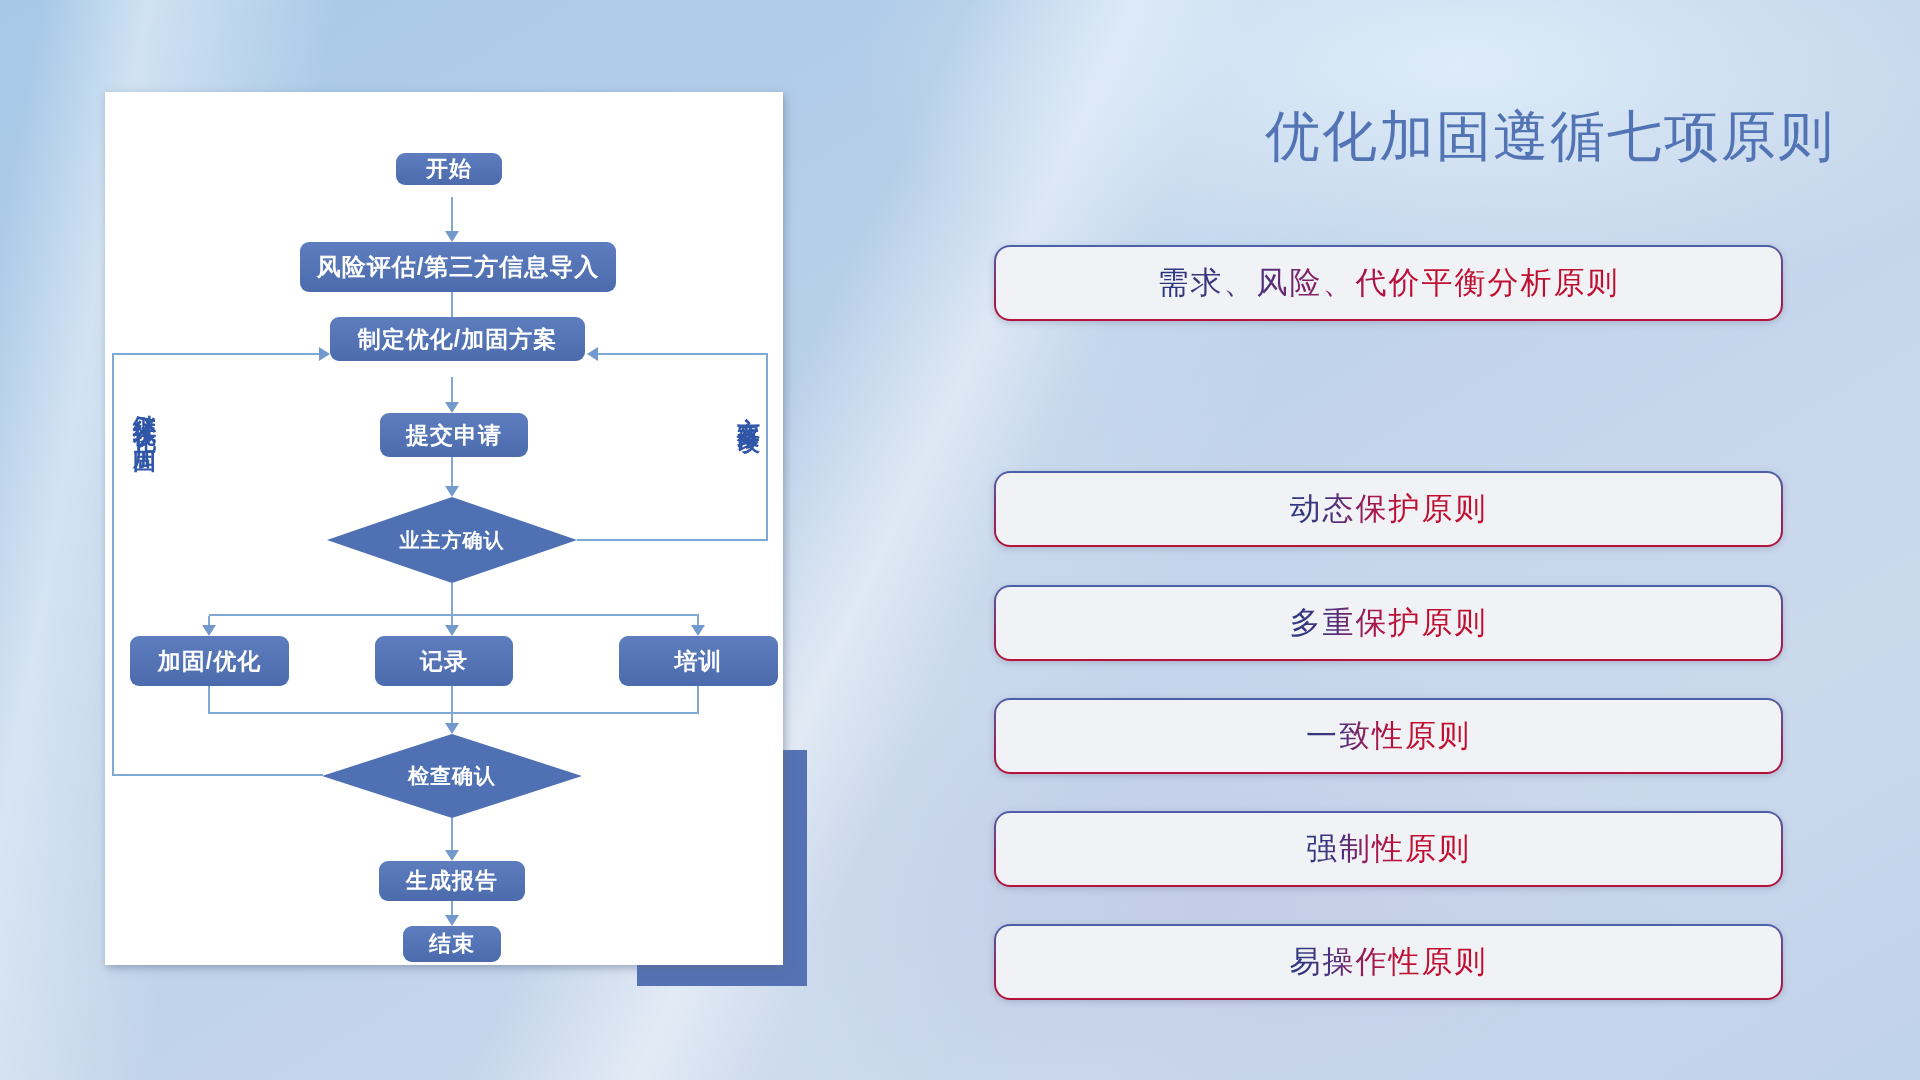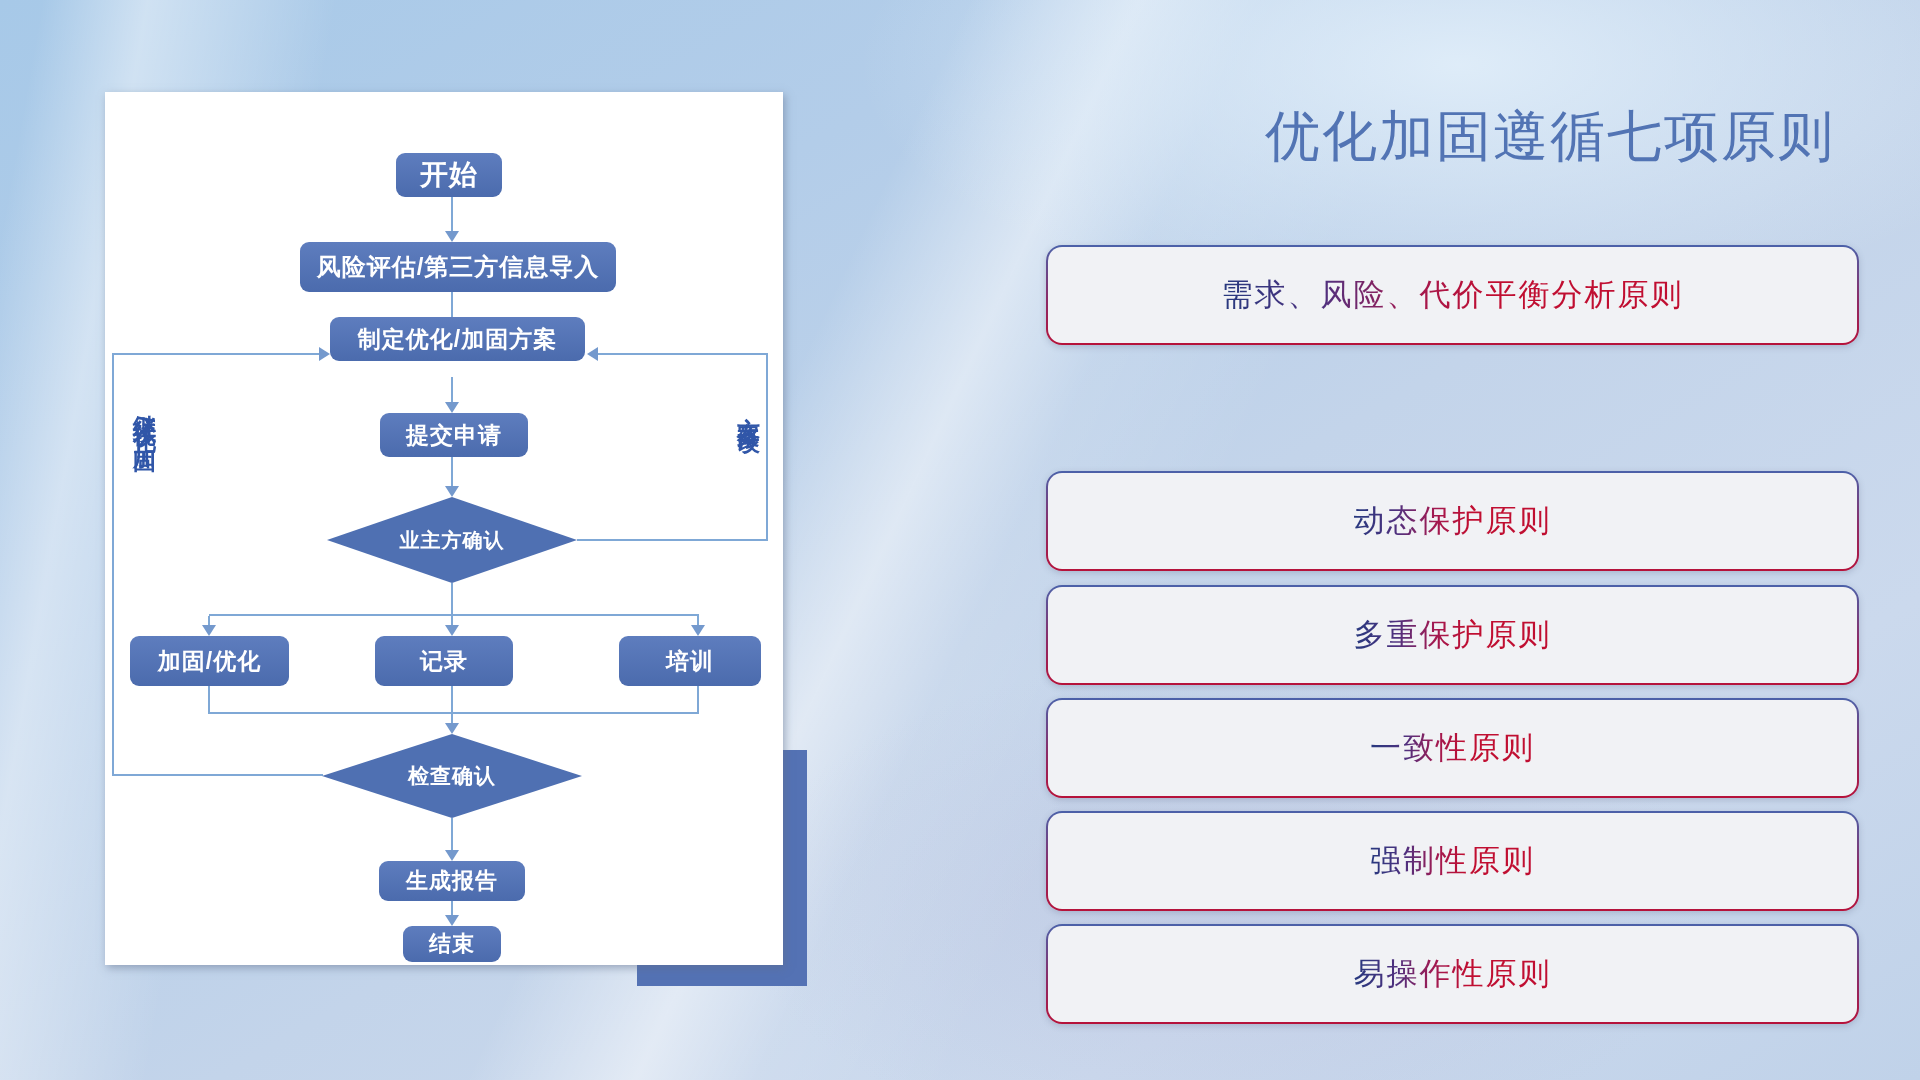--- a/index.html
+++ b/index.html
@@ -27,21 +27,21 @@
   .vl{width:2px;}
   .hl{height:2px;}
   .ad{position:absolute;width:0;height:0;border-left:7px solid transparent;border-right:7px solid transparent;border-top:11px solid #7499cd;}
   .ar{position:absolute;width:0;height:0;border-top:7px solid transparent;border-bottom:7px solid transparent;border-left:11px solid #7499cd;}
   .al{position:absolute;width:0;height:0;border-top:7px solid transparent;border-bottom:7px solid transparent;border-right:11px solid #7499cd;}
   .vlabel{position:absolute;writing-mode:vertical-rl;text-orientation:mixed;
         color:#3056a8;font-weight:bold;font-size:23px;letter-spacing:5px;white-space:nowrap;}
   
   .title{position:absolute;left:1046px;top:100px;width:789px;text-align:right;
         font-size:55px;font-weight:normal;color:#5274b4;letter-spacing:2px;}
-  .pbox{position:absolute;left:1046px;width:789px;height:76px;border-radius:16px;padding:12px;
+  .pbox{position:absolute;left:994px;width:789px;height:76px;border-radius:16px;padding:0;
         background:linear-gradient(180deg,#4b61a9,#8c2a66 55%,#b6123a);
         box-shadow:0 2px 6px rgba(100,110,140,0.3);}
   .pbox-inner{position:absolute;left:2px;top:2px;right:2px;bottom:2px;border-radius:14px;
         background:#f1f2f5;display:flex;align-items:center;justify-content:center;}
   .ptext{font-size:31px;letter-spacing:2px;color:#b01030;white-space:nowrap;}
   @supports ((-webkit-background-clip:text) or (background-clip:text)){
     .ptext{
       background:linear-gradient(90deg,#27397f 0%,#50307e 22%,#a01a52 40%,#c00e31 58%,#c00e31 100%);
       -webkit-background-clip:text;background-clip:text;
       color:transparent;-webkit-text-fill-color:transparent;
@@ -93,28 +93,28 @@
   <div class="hl" style="left:577px;top:539px;width:191px"></div>
   <div class="vl" style="left:766px;top:353px;height:188px"></div>
   <div class="hl" style="left:598px;top:353px;width:170px"></div>
   <div class="al" style="left:587px;top:347px"></div>
 
   <div class="hl" style="left:113px;top:774px;width:210px"></div>
   <div class="vl" style="left:112px;top:353px;height:423px"></div>
   <div class="hl" style="left:113px;top:353px;width:206px"></div>
   <div class="ar" style="left:319px;top:347px"></div>
 
-  <div class="node" style="left:396px;top:153px;width:106px;height:44px;font-size:28px">开始</div>
+  <div class="node" style="left:396px;top:153px;width:106px;height:32px;font-size:22px">开始</div>
   <div class="node" style="left:300px;top:242px;width:316px;height:50px;font-size:24px">风险评估/第三方信息导入</div>
   <div class="node" style="left:330px;top:317px;width:255px;height:44px;font-size:23px">制定优化/加固方案</div>
   <div class="node" style="left:380px;top:413px;width:148px;height:44px;font-size:23px">提交申请</div>
   <div class="diamond" style="left:327px;top:497px;width:250px;height:86px;font-size:20px">业主方确认</div>
   <div class="node" style="left:130px;top:636px;width:159px;height:50px;font-size:23px">加固/优化</div>
   <div class="node" style="left:375px;top:636px;width:138px;height:50px;font-size:23px">记录</div>
-  <div class="node" style="left:619px;top:636px;width:142px;height:50px;font-size:23px">培训</div>
+  <div class="node" style="left:619px;top:636px;width:159px;height:50px;font-size:23px">培训</div>
   <div class="diamond" style="left:322px;top:734px;width:260px;height:84px;font-size:21px">检查确认</div>
   <div class="node" style="left:379px;top:861px;width:146px;height:40px;font-size:22px">生成报告</div>
   <div class="node" style="left:403px;top:926px;width:98px;height:36px;font-size:22px">结束</div>
 
   <div class="vlabel" style="left:130px;top:396px">继续优化/加固</div>
   <div class="vlabel" style="left:734px;top:398px">方案修改</div>
 
   <div class="title">优化加固遵循七项原则</div>
 
   <div class="pbox" style="top:245px">

